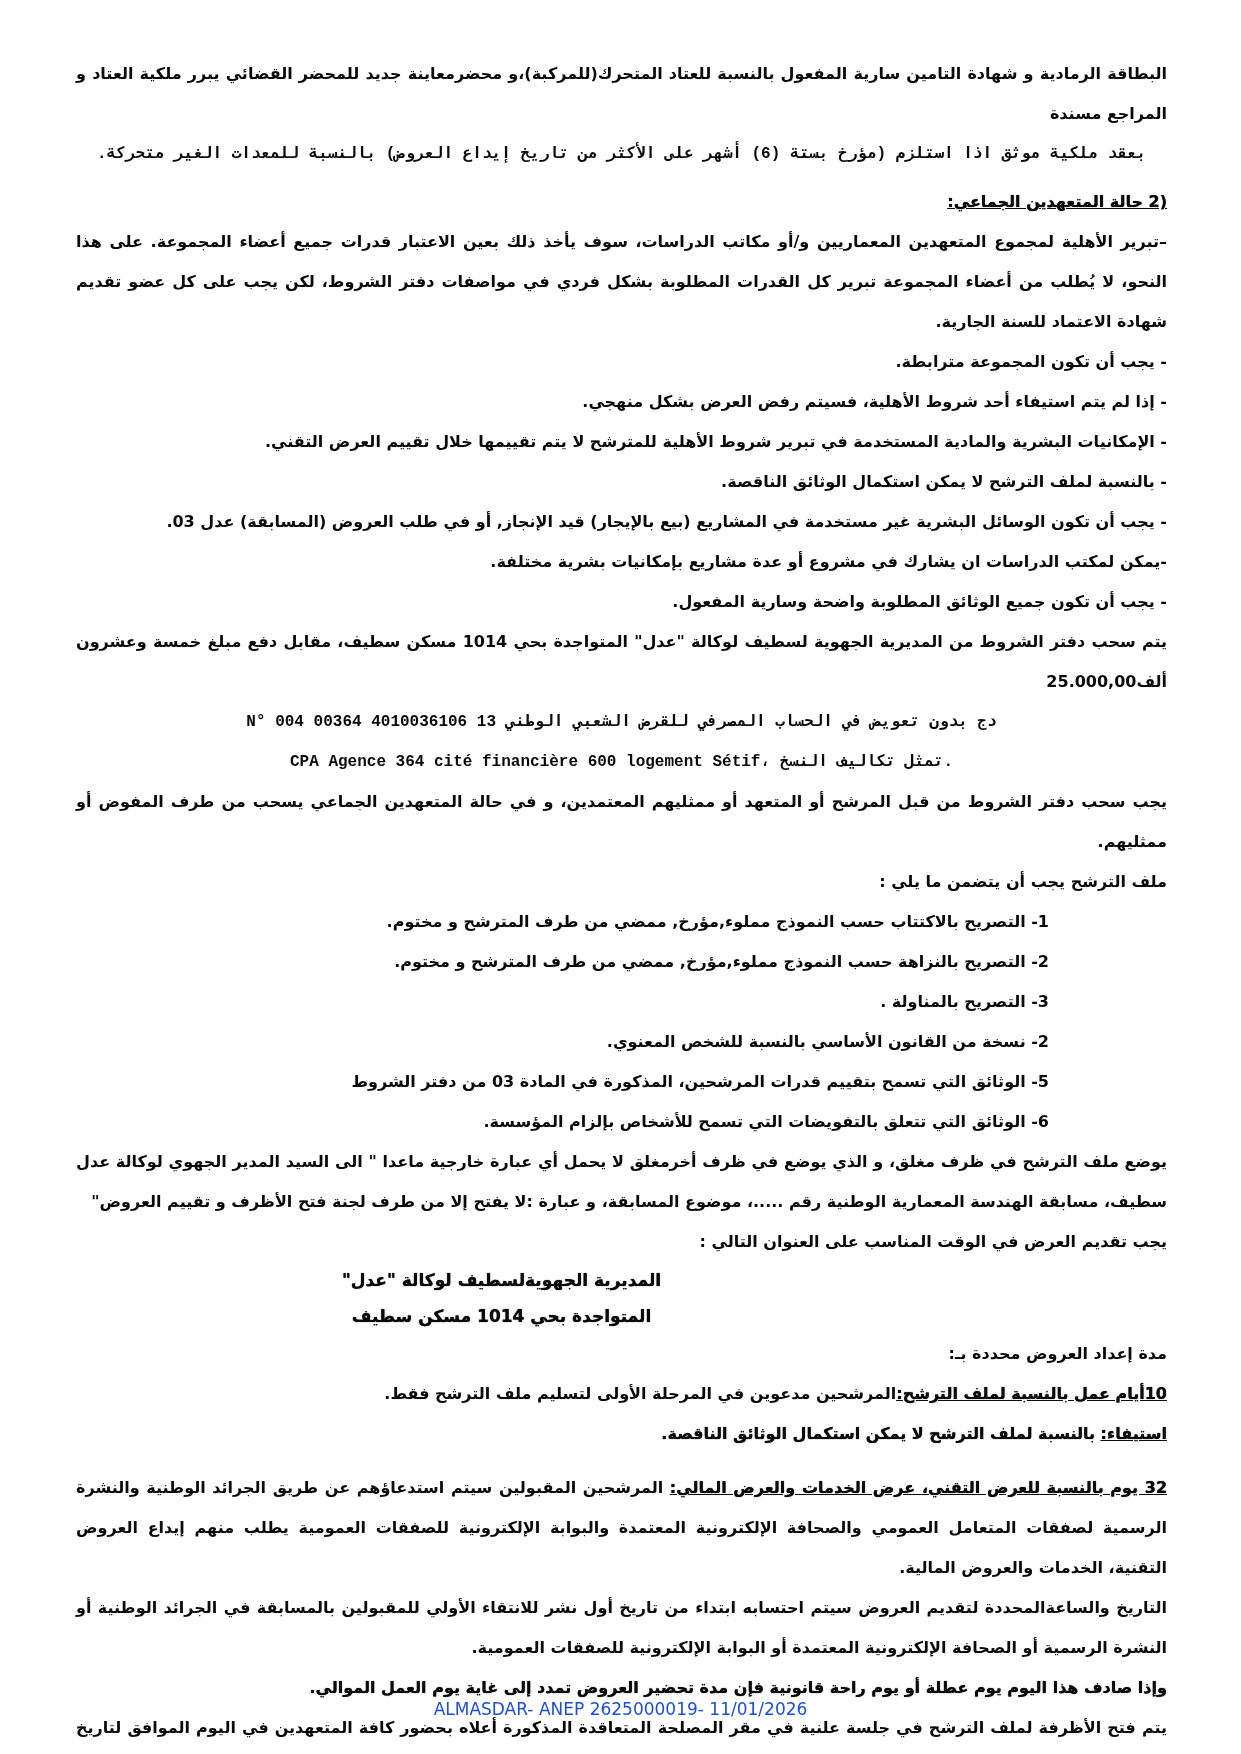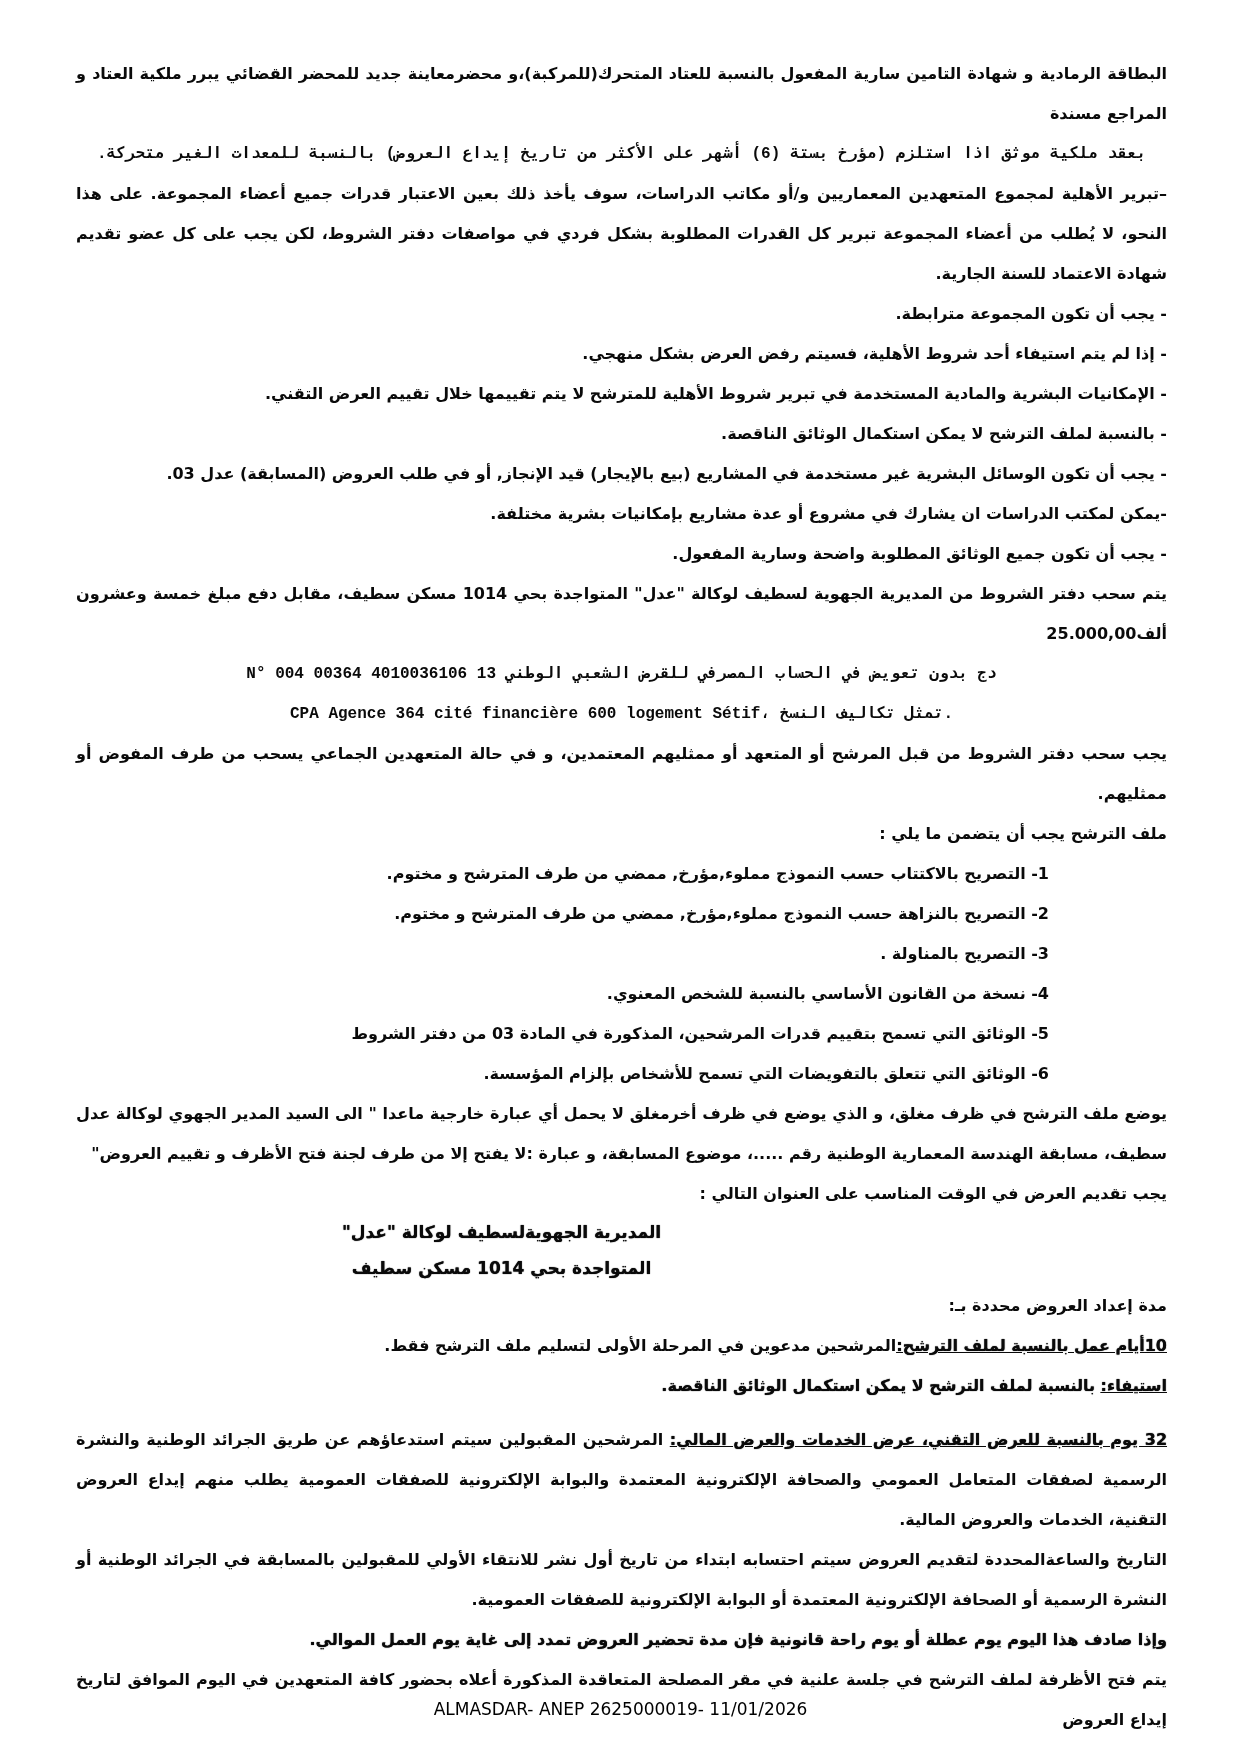--- a/index.html
+++ b/index.html
@@ -20,52 +20,53 @@
   .u{text-decoration:underline;}
   .xb{text-shadow:0 0 1px #000;}
   .indent{padding-right:118px;}
   .h2{margin-top:8px;}
   .addr{line-height:36px;font-size:17px;text-align:center;transform:translateX(-120px);}
   .gap-top{margin-top:14px;}
   .ltrline{direction:ltr;}
   .footer{
     position:absolute;bottom:35px;left:0;width:100%;
     direction:ltr;text-align:center;
-    font-family:"DejaVu Sans", sans-serif;font-size:17px;font-weight:400;color:#000000;margin-top:16px;
+    font-family:"DejaVu Sans", sans-serif;font-size:17px;font-weight:400;color:#1d4ed8;margin-top:16px;
   }
 </style>
 </head>
 <body>
 
 <div class="page">
 
   <div class="ln just">البطاقة الرمادية و شهادة التامين سارية المفعول بالنسبة للعتاد المتحرك(للمركبة)،و محضرمعاينة جديد للمحضر القضائي يبرر ملكية العتاد و المراجع مسندة</div>
   <div class="ln center">بعقد ملكية موثق اذا استلزم (مؤرخ بستة (6) أشهر على الأكثر من تاريخ إيداع العروض) بالنسبة للمعدات الغير متحركة.</div>
 
+  <div class="ln h2"><span class="u xb"><span dir="ltr">2)</span><span> حالة المتعهدين الجماعي:</span></span></div>
 
   <div class="ln just">–تبرير الأهلية لمجموع المتعهدين المعماريين و/أو مكاتب الدراسات، سوف يأخذ ذلك بعين الاعتبار قدرات جميع أعضاء المجموعة. على هذا النحو، لا يُطلب من أعضاء المجموعة تبرير كل القدرات المطلوبة بشكل فردي في مواصفات دفتر الشروط، لكن يجب على كل عضو تقديم شهادة الاعتماد للسنة الجارية.</div>
 
   <div class="ln">- يجب أن تكون المجموعة مترابطة.</div>
   <div class="ln">- إذا لم يتم استيفاء أحد شروط الأهلية، فسيتم رفض العرض بشكل منهجي.</div>
   <div class="ln">- الإمكانيات البشرية والمادية المستخدمة في تبرير شروط الأهلية للمترشح لا يتم تقييمها خلال تقييم العرض التقني.</div>
   <div class="ln">- بالنسبة لملف الترشح لا يمكن استكمال الوثائق الناقصة.</div>
   <div class="ln">- يجب أن تكون الوسائل البشرية غير مستخدمة في المشاريع (بيع بالإيجار) قيد الإنجاز, أو في طلب العروض (المسابقة) عدل 03.</div>
   <div class="ln">-يمكن لمكتب الدراسات ان يشارك في مشروع أو عدة مشاريع بإمكانيات بشرية مختلفة.</div>
   <div class="ln">- يجب أن تكون جميع الوثائق المطلوبة واضحة وسارية المفعول.</div>
 
   <div class="ln just">يتم سحب دفتر الشروط من المديرية الجهوية لسطيف لوكالة "عدل" المتواجدة بحي 1014 مسكن سطيف، مقابل دفع مبلغ خمسة وعشرون ألف25.000,00</div>
   <div class="ln center">دج بدون تعويض في الحساب المصرفي للقرض الشعبي الوطني N° 004 00364 4010036106 13</div>
   <div class="ln center ltrline">CPA Agence 364 cité financière 600 logement Sétif، تمثل تكاليف النسخ.</div>
   <div class="ln just">يجب سحب دفتر الشروط من قبل المرشح أو المتعهد أو ممثليهم المعتمدين، و في حالة المتعهدين الجماعي يسحب من طرف المفوض أو ممثليهم.</div>
 
   <div class="ln">ملف الترشح يجب أن يتضمن ما يلي :</div>
   <div class="ln indent">1- التصريح بالاكتتاب حسب النموذج مملوء,مؤرخ, ممضي من طرف المترشح و مختوم.</div>
   <div class="ln indent">2- التصريح بالنزاهة حسب النموذج مملوء,مؤرخ, ممضي من طرف المترشح و مختوم.</div>
   <div class="ln indent">3- التصريح بالمناولة .</div>
-  <div class="ln indent">4- نسخة من القانون الأساسي بالنسبة للشخص المعنوي.</div>
+  <div class="ln indent">2- نسخة من القانون الأساسي بالنسبة للشخص المعنوي.</div>
   <div class="ln indent">5- الوثائق التي تسمح بتقييم قدرات المرشحين، المذكورة في المادة 03 من دفتر الشروط</div>
   <div class="ln indent">6- الوثائق التي تتعلق بالتفويضات التي تسمح للأشخاص بإلزام المؤسسة.</div>
 
   <div class="ln just">يوضع ملف الترشح في ظرف مغلق، و الذي يوضع في ظرف أخرمغلق لا يحمل أي عبارة خارجية ماعدا " الى السيد المدير الجهوي لوكالة عدل سطيف، مسابقة الهندسة المعمارية الوطنية رقم .....، موضوع المسابقة، و عبارة :لا يفتح إلا من طرف لجنة فتح الأظرف و تقييم العروض"</div>
   <div class="ln">يجب تقديم العرض في الوقت المناسب على العنوان التالي :</div>
 
   <div class="ln addr xb">المديرية الجهويةلسطيف لوكالة "عدل"</div>
   <div class="ln addr xb">المتواجدة بحي 1014 مسكن سطيف</div>
 
   <div class="ln">مدة إعداد العروض محددة بـ:</div>

